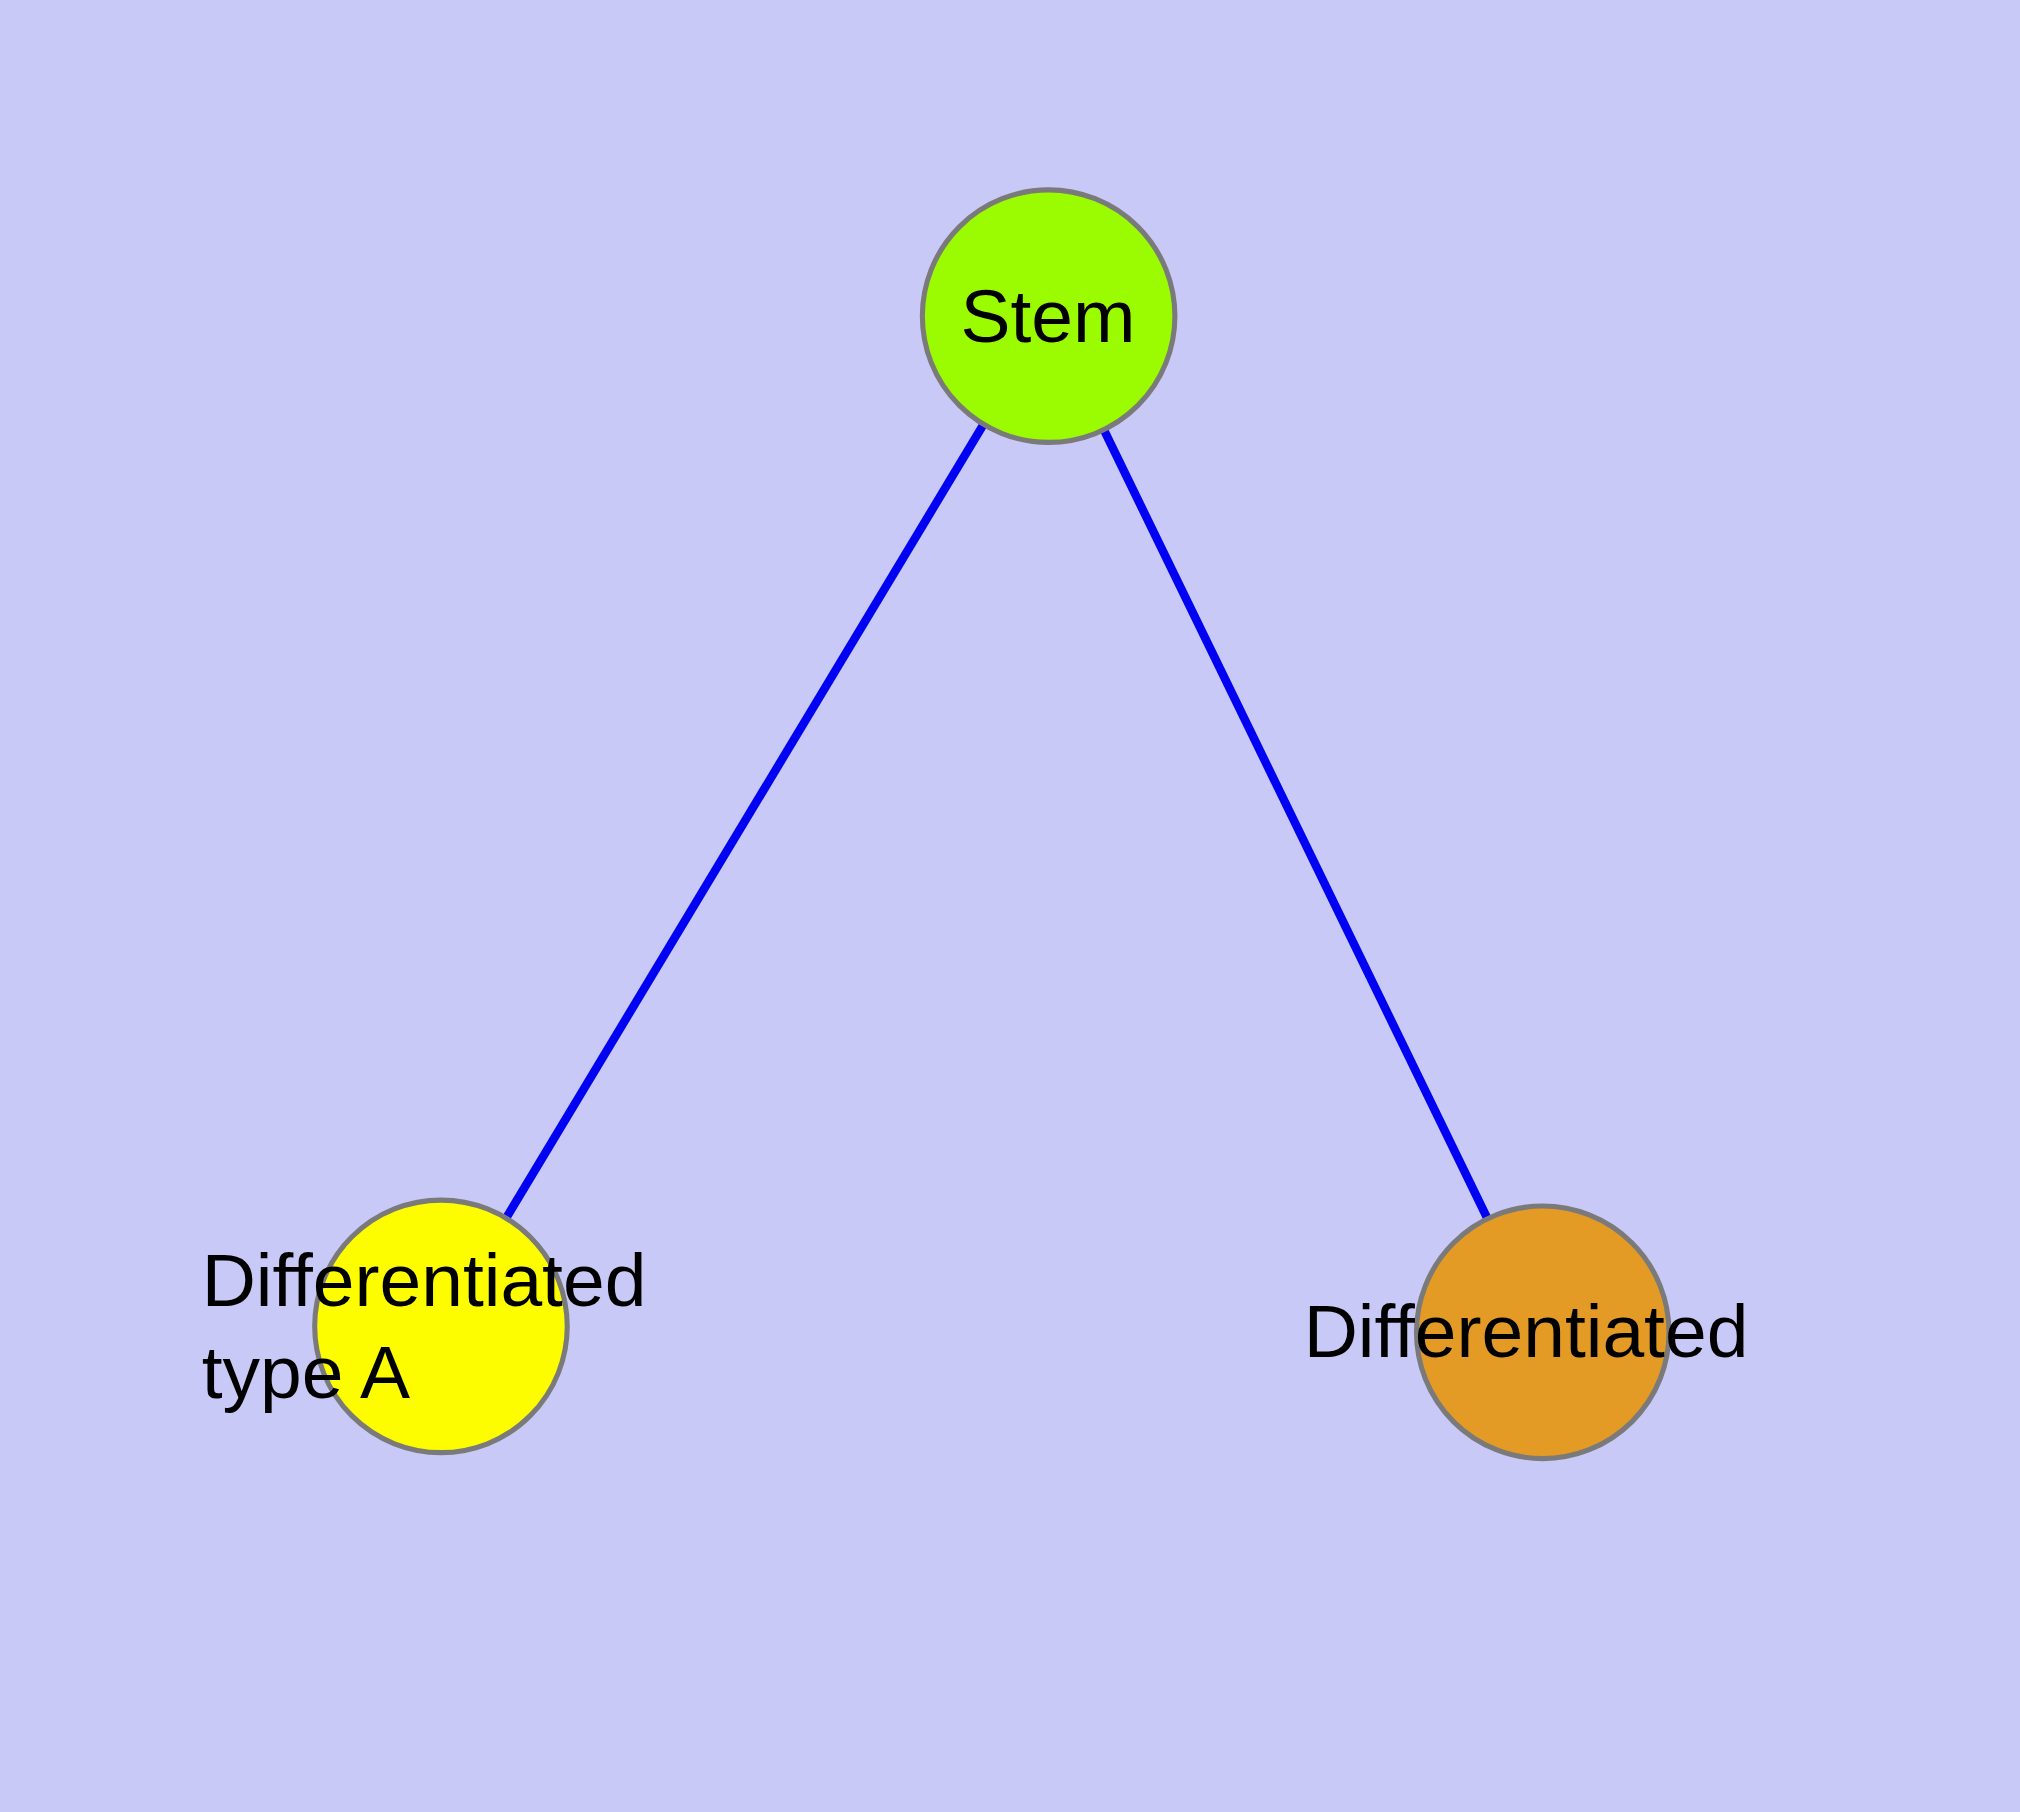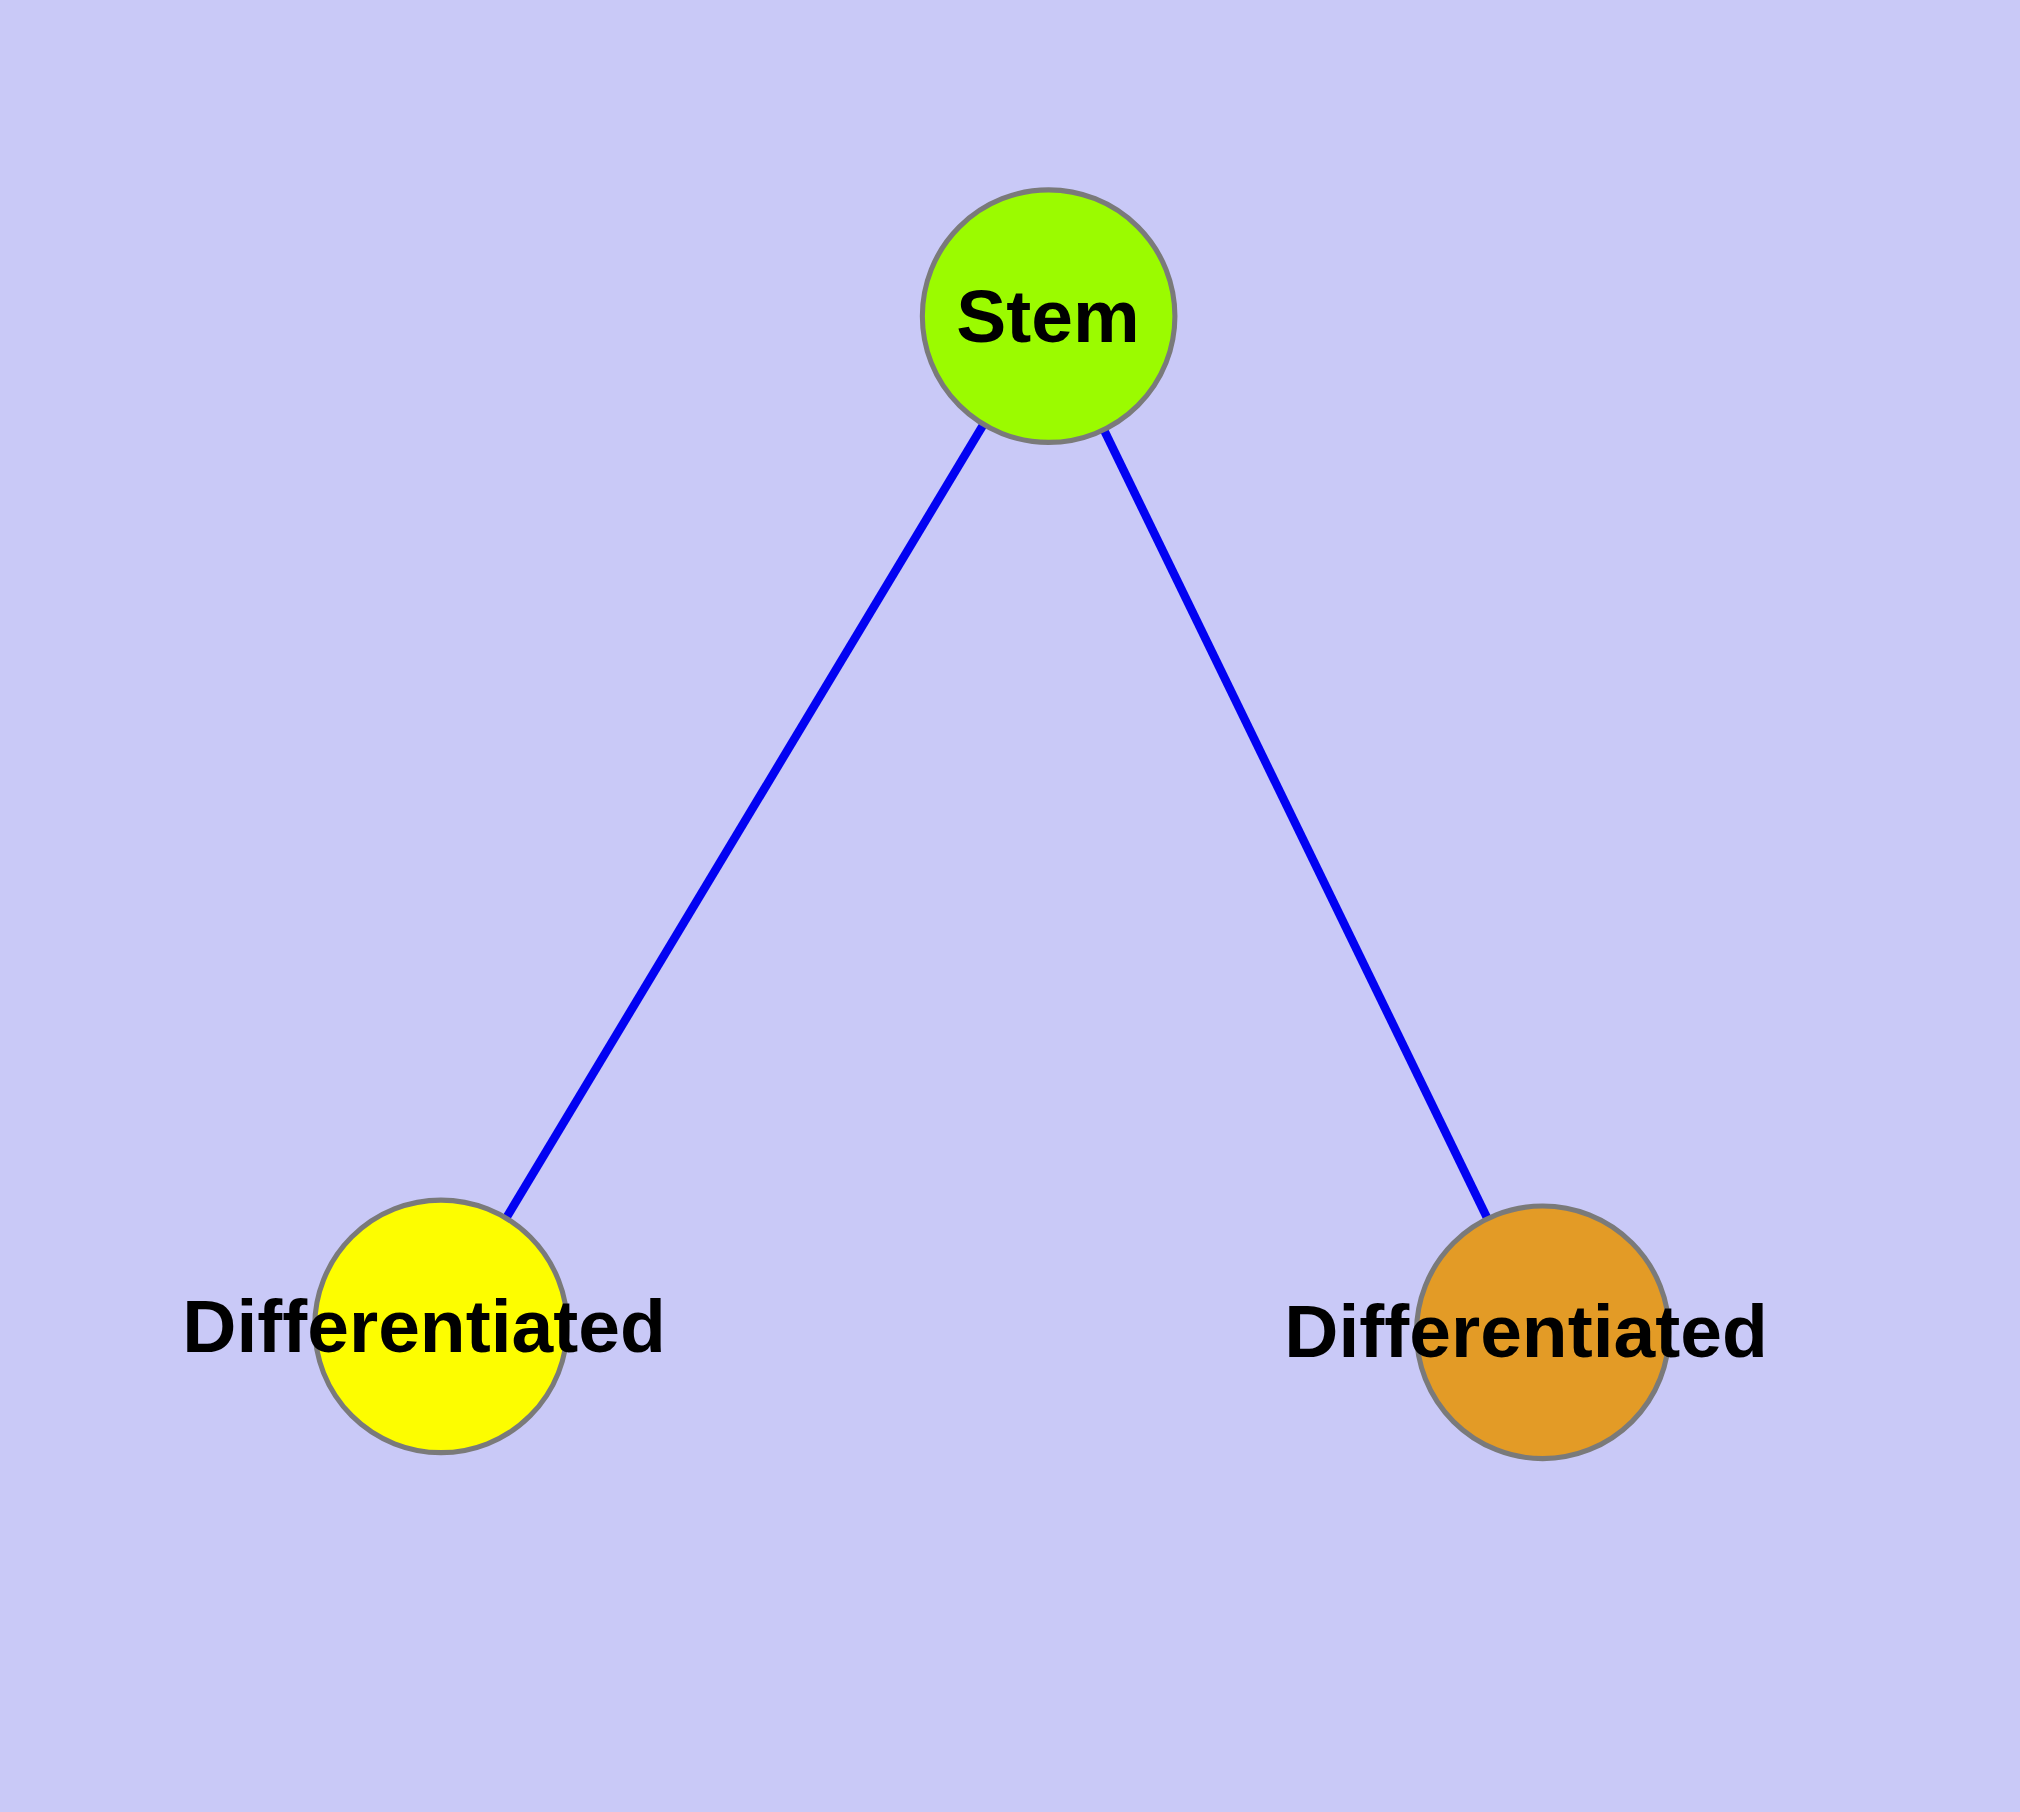--- a/index.html
+++ b/index.html
@@ -13,21 +13,21 @@
   #graph-svg {
     position: absolute;
     left: 0; top: 0;
     width: 2021px;
     height: 1812px;
     display: block;
   }
   .node-label {
     position: absolute;
     transform: translate(-50%, -50%);
-    font-weight: bold;
+    font-weight: normal;
     font-size: 75px;
     line-height: 92px;
     white-space: nowrap;
     color: #000;
   }
 </style>
 </head>
 <body>
 
 <div id="stage" style="background: rgb(201, 201, 247);">
@@ -41,20 +41,21 @@
     <circle cx="520" cy="1565" r="149" stroke-width="6" fill="#fdfd00" stroke="#7a7a7a"></circle>
     <circle cx="1820" cy="1572" r="149" stroke-width="6" fill="#e39b26" stroke="#7a7a7a"></circle>
   </svg>
 
   <div class="node-label" style="left: 1048px; top: 316px; color: rgb(0, 0, 0);">
     <div>Stem</div>
   </div>
 
   <div class="node-label" style="left: 424px; top: 1326px; color: rgb(0, 0, 0);">
     <div>Differentiated</div>
+    <div>type A</div>
   </div>
 
   <div class="node-label" style="left: 1526px; top: 1331px; color: rgb(0, 0, 0);">
     <div>Differentiated</div>
   </div>
 
 </div>
 
 
 </body></html>

